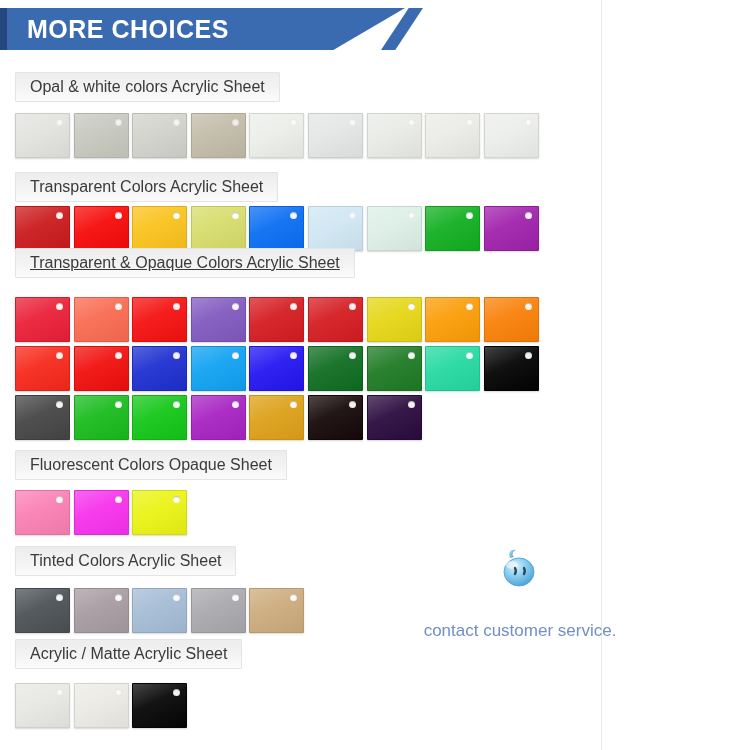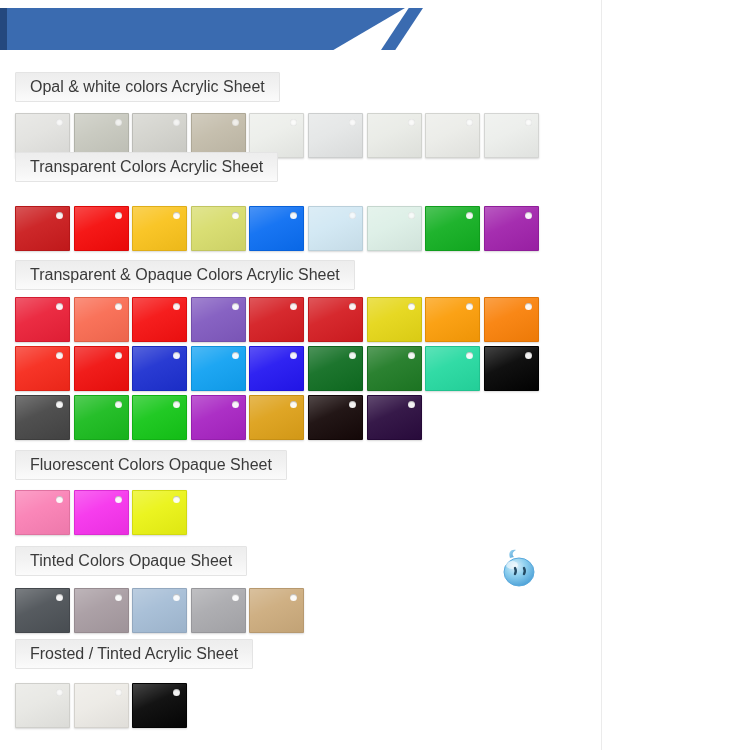--- a/index.html
+++ b/index.html
@@ -90,20 +90,21 @@
     width:44px;height:42px;
   }
 </style>
 </head>
 <body>
 
 <div class="banner-wrap">
   <div class="banner-edge"></div>
   <div class="banner-body"></div>
   <div class="banner-slash"></div>
+  <div class="banner-title">MORE CHOICES</div>
 </div>
 
 <div class="vdivider"></div>
 
 <div id="sections-root">
     <div class="label" style="top: 72px;">Opal &amp; white colors Acrylic Sheet</div>
     <div class="swatch pale" style="left: 15px; top: 113px; background: rgb(226, 226, 223);">
       <div class="gloss"></div>
       <div class="hole"></div>
     </div>
@@ -132,21 +133,21 @@
       <div class="hole"></div>
     </div>
     <div class="swatch pale" style="left: 425.2px; top: 113px; background: rgb(235, 236, 232);">
       <div class="gloss"></div>
       <div class="hole"></div>
     </div>
     <div class="swatch pale" style="left: 483.8px; top: 113px; background: rgb(236, 238, 235);">
       <div class="gloss"></div>
       <div class="hole"></div>
     </div>
-    <div class="label" style="top: 152px;">Transparent Colors Acrylic Sheet</div>
+    <div class="label" style="top: 172px;">Transparent Colors Acrylic Sheet</div>
     <div class="swatch" style="left: 15px; top: 206px; background: rgb(202, 26, 28);">
       <div class="gloss"></div>
       <div class="hole"></div>
     </div>
     <div class="swatch" style="left: 73.6px; top: 206px; background: rgb(245, 10, 9);">
       <div class="gloss"></div>
       <div class="hole"></div>
     </div>
     <div class="swatch" style="left: 132.2px; top: 206px; background: rgb(249, 194, 27);">
       <div class="gloss"></div>
@@ -169,21 +170,21 @@
       <div class="hole"></div>
     </div>
     <div class="swatch" style="left: 425.2px; top: 206px; background: rgb(18, 175, 33);">
       <div class="gloss"></div>
       <div class="hole"></div>
     </div>
     <div class="swatch" style="left: 483.8px; top: 206px; background: rgb(160, 33, 171);">
       <div class="gloss"></div>
       <div class="hole"></div>
     </div>
-    <div class="label" style="top: 260px;">Transparent &amp; Opaque Colors Acrylic Sheet</div>
+    <div class="label" style="top: 248px; text-decoration: underline;">Transparent &amp; Opaque Colors Acrylic Sheet</div>
     <div class="swatch" style="left: 15px; top: 297px; background: rgb(234, 31, 55);">
       <div class="gloss"></div>
       <div class="hole"></div>
     </div>
     <div class="swatch" style="left: 73.6px; top: 297px; background: rgb(249, 106, 80);">
       <div class="gloss"></div>
       <div class="hole"></div>
     </div>
     <div class="swatch" style="left: 132.2px; top: 297px; background: rgb(245, 16, 16);">
       <div class="gloss"></div>
@@ -283,42 +284,42 @@
       <div class="hole"></div>
     </div>
     <div class="swatch" style="left: 73.6px; top: 490px; background: rgb(246, 49, 236);">
       <div class="gloss"></div>
       <div class="hole"></div>
     </div>
     <div class="swatch" style="left: 132.2px; top: 490px; background: rgb(234, 243, 19);">
       <div class="gloss"></div>
       <div class="hole"></div>
     </div>
-    <div class="label" style="top: 546px;">Tinted Colors Opaque Sheet</div>
+    <div class="label" style="top: 546px;">Tinted Colors Acrylic Sheet</div>
     <div class="swatch" style="left: 15px; top: 588px; background: rgb(76, 81, 86);">
       <div class="gloss"></div>
       <div class="hole"></div>
     </div>
     <div class="swatch" style="left: 73.6px; top: 588px; background: rgb(167, 155, 161);">
       <div class="gloss"></div>
       <div class="hole"></div>
     </div>
     <div class="swatch" style="left: 132.2px; top: 588px; background: rgb(164, 188, 213);">
       <div class="gloss"></div>
       <div class="hole"></div>
     </div>
     <div class="swatch" style="left: 190.8px; top: 588px; background: rgb(169, 169, 173);">
       <div class="gloss"></div>
       <div class="hole"></div>
     </div>
     <div class="swatch" style="left: 249.4px; top: 588px; background: rgb(204, 171, 124);">
       <div class="gloss"></div>
       <div class="hole"></div>
     </div>
-    <div class="label" style="top: 639px;">Frosted / Tinted Acrylic Sheet</div>
+    <div class="label" style="top: 639px;">Acrylic / Matte Acrylic Sheet</div>
     <div class="swatch pale" style="left: 15px; top: 683px; background: rgb(231, 231, 227);">
       <div class="gloss"></div>
       <div class="hole"></div>
     </div>
     <div class="swatch pale" style="left: 73.6px; top: 683px; background: rgb(236, 234, 229);">
       <div class="gloss"></div>
       <div class="hole"></div>
     </div>
     <div class="swatch" style="left: 132.2px; top: 683px; background: rgb(5, 5, 5);">
       <div class="gloss"></div>
@@ -341,13 +342,14 @@
     </defs>
     <path d="M13 10 C11 4 14 1 19 2 C15 4 15 7 17 9 Z" fill="url(#tipg)"></path>
     <ellipse cx="22" cy="24" rx="15" ry="14" fill="url(#dropg)" stroke="#5aa9dc" stroke-width="1"></ellipse>
     <ellipse cx="15" cy="17" rx="6" ry="4" fill="#ffffff" opacity=".55"></ellipse>
     <path d="M18 20 q1.6 3 0 6" stroke="#244a63" stroke-width="2.4" fill="none" stroke-linecap="round"></path>
     <path d="M27 20 q1.6 3 0 6" stroke="#244a63" stroke-width="2.4" fill="none" stroke-linecap="round"></path>
   </svg>
 </div>
 <div class="note">
   <br>
+  <span>contact customer service.</span>
 </div>
 
 </body></html>

